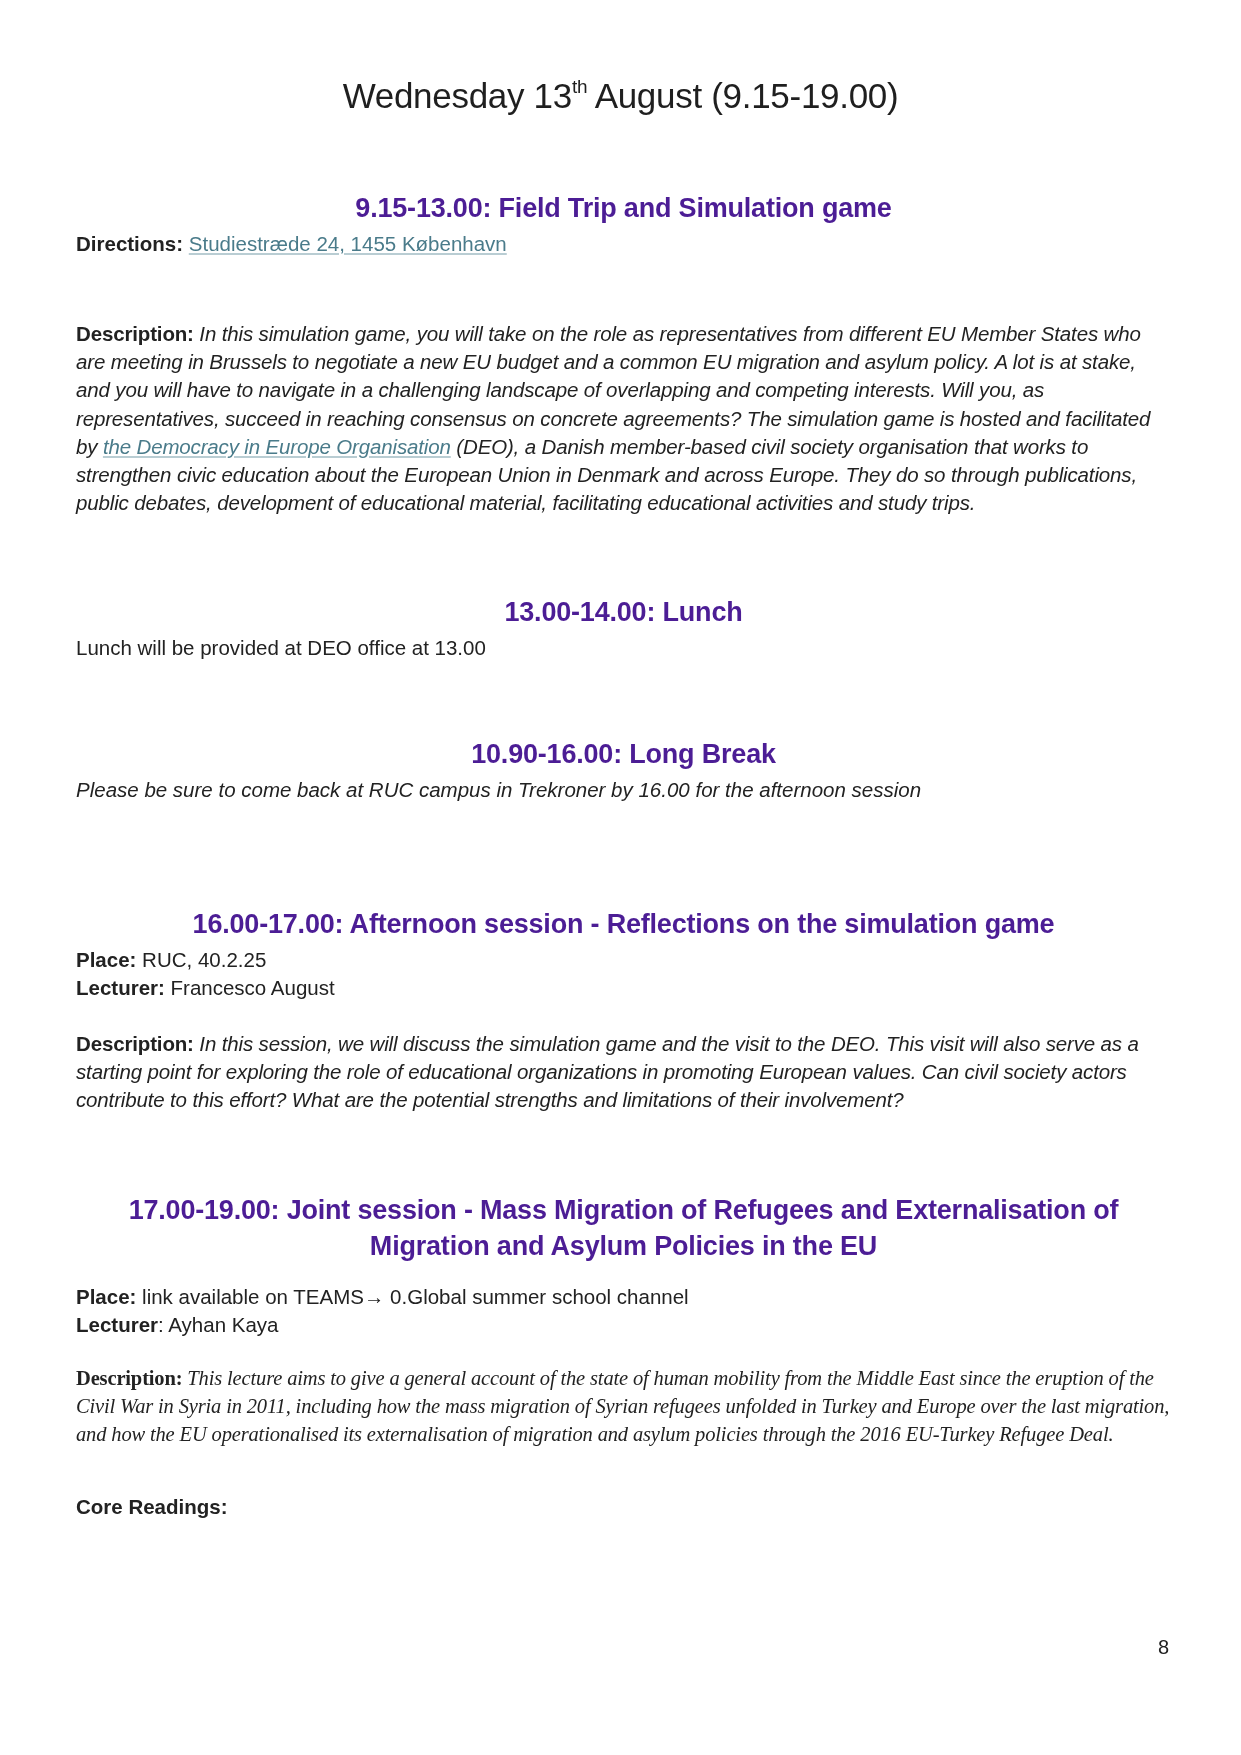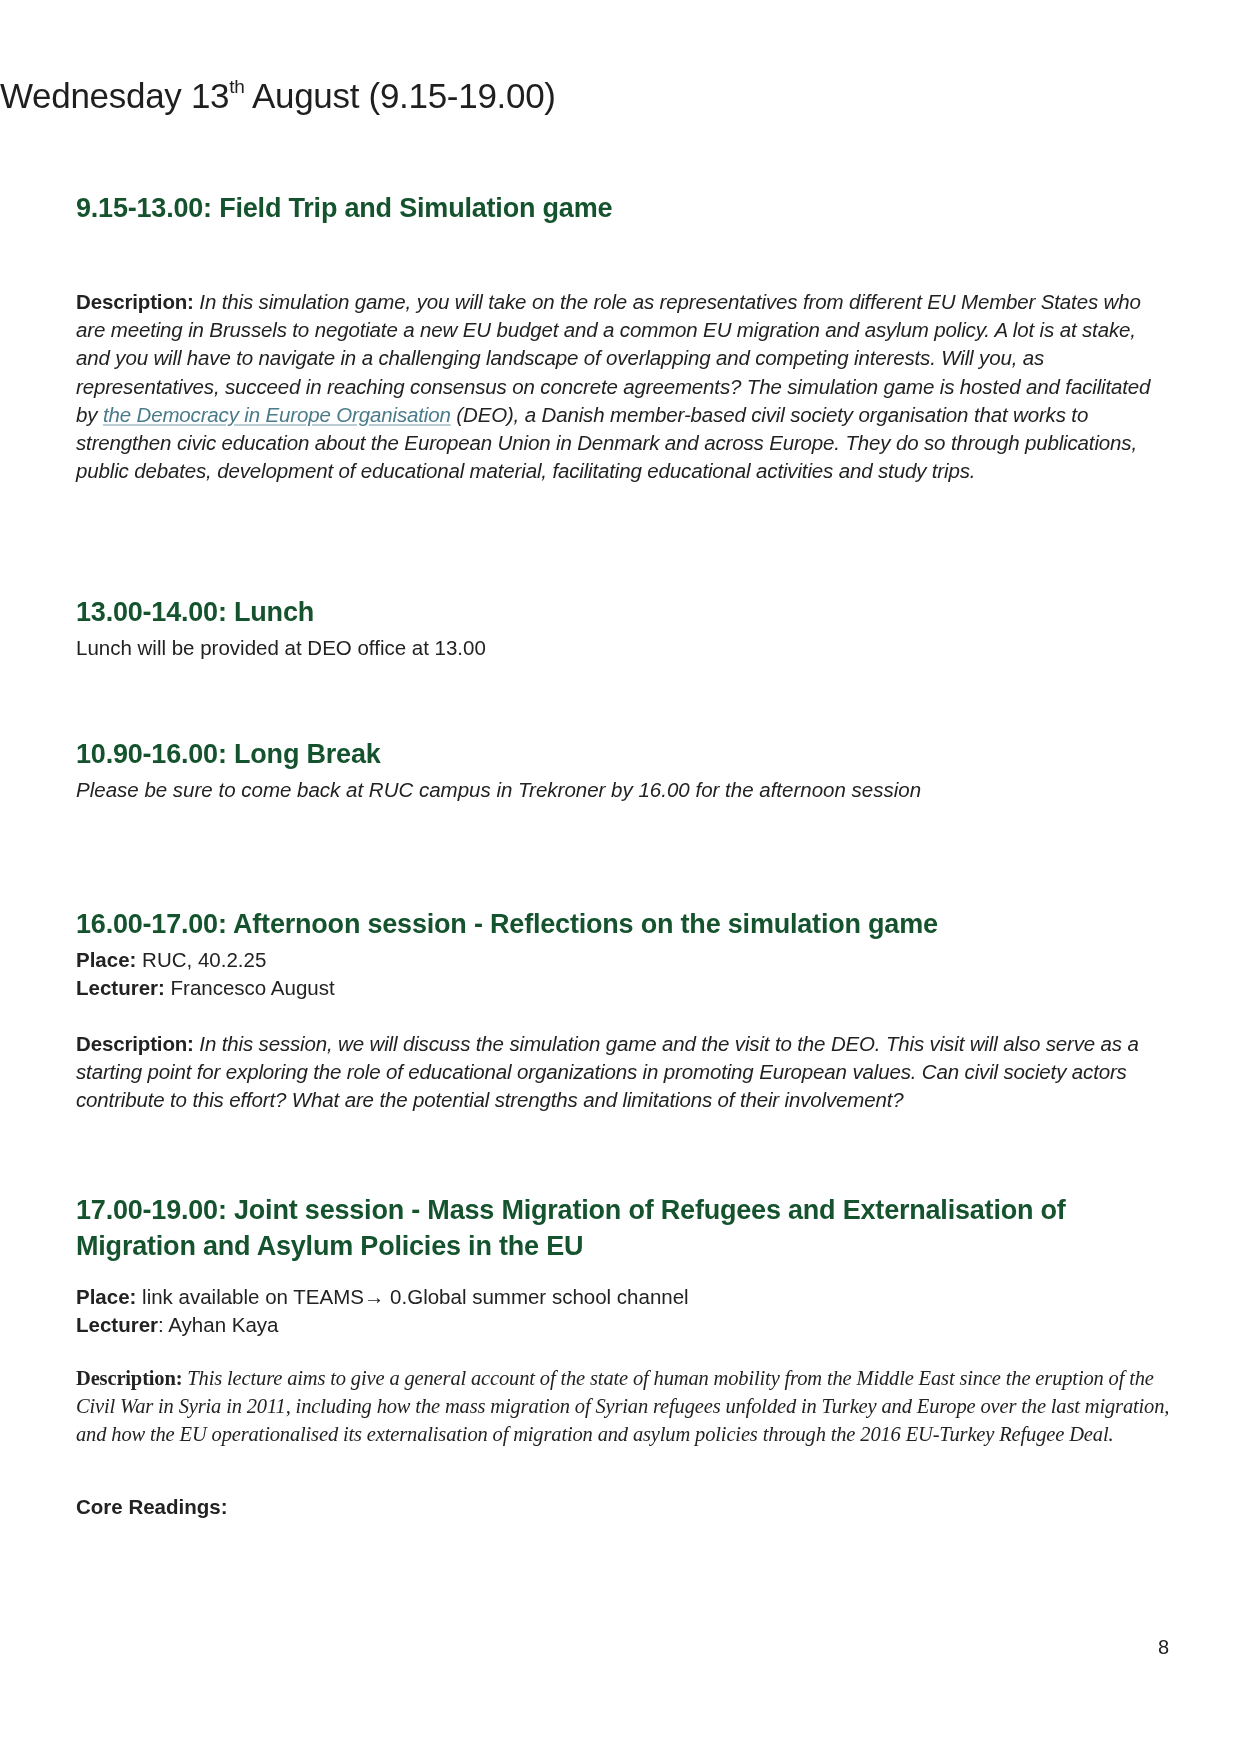--- a/index.html
+++ b/index.html
@@ -2,47 +2,52 @@
 <html><head>
 <meta charset="utf-8">
 <style>
   html, body { margin: 0; padding: 0; background: #ffffff; }
   body {
     width: 1241px; height: 1755px; position: relative; overflow: hidden;
     font-family: "Liberation Sans", "DejaVu Sans", sans-serif;
     color: #222222;
   }
   .page-title {
-    position: absolute; top: 76px; left: 0; width: 1241px; text-align: left;
+    position: absolute; top: 76px; left: 0; width: 1241px; text-align: center;
     font-size: 35px; font-weight: normal; color: #1f1f1f; letter-spacing: -0.3px;
   }
   .page-title sup { font-size: 19px; vertical-align: 15px; line-height: 0; }
   .content { position: absolute; left: 76px; width: 1095px; }
   h2 {
-    margin: 0; font-size: 27px; font-weight: bold; color: #14532d; line-height: 36px;
+    margin: 0; font-size: 27px; font-weight: bold; color: #4c1d95; line-height: 36px;
     letter-spacing: -0.2px;
+    text-align: center;
   }
   .line { font-size: 20.5px; line-height: 28px; margin: 0; }
   .label { font-weight: bold; }
   .italic { font-style: italic; }
   a.link { color: #4a7b8a; text-decoration: underline; text-decoration-color: #b9cdd3; }
   .desc { font-size: 20.5px; line-height: 28.2px; margin: 0; letter-spacing: -0.15px; }
   .page-number {
     position: absolute; top: 1636px; left: 1158px; font-size: 20px; color: #222;
   }
 </style>
 </head>
 <body>
 
 <div class="page-title">
   <span>Wednesday 13</span><sup>th</sup><span> August (9.15-19.00)</span>
 </div>
 
 <div class="content" style="top:190px;">
   <h2>9.15-13.00: Field Trip and Simulation game</h2>
+  <p class="line" style="margin-top:4px;">
+    <span class="label">Directions:</span>
+    <a class="link">Studiestræde 24, 1455 København</a>
+  </p>
   <p class="desc" style="margin-top:62px;">
     <span class="label">Description:</span><span class="italic"> In this simulation game, you will take on the role as representatives from different EU Member States who are meeting in Brussels to negotiate a new EU budget and a common EU migration and asylum policy. A lot is at stake, and you will have to navigate in a challenging landscape of overlapping and competing interests. Will you, as representatives, succeed in reaching consensus on concrete agreements? The simulation game is hosted and facilitated by </span><a class="link italic">the Democracy in Europe Organisation</a><span class="italic"> (DEO), a Danish member-based civil society organisation that works to strengthen civic education about the European Union in Denmark and across Europe. They do so through publications, public debates, development of educational material, facilitating educational activities and study trips.</span>
   </p>
 </div>
 
 <div class="content" style="top:594px;">
   <h2>13.00-14.00: Lunch</h2>
   <p class="line" style="margin-top:4px;">Lunch will be provided at DEO office at 13.00</p>
 </div>
 

